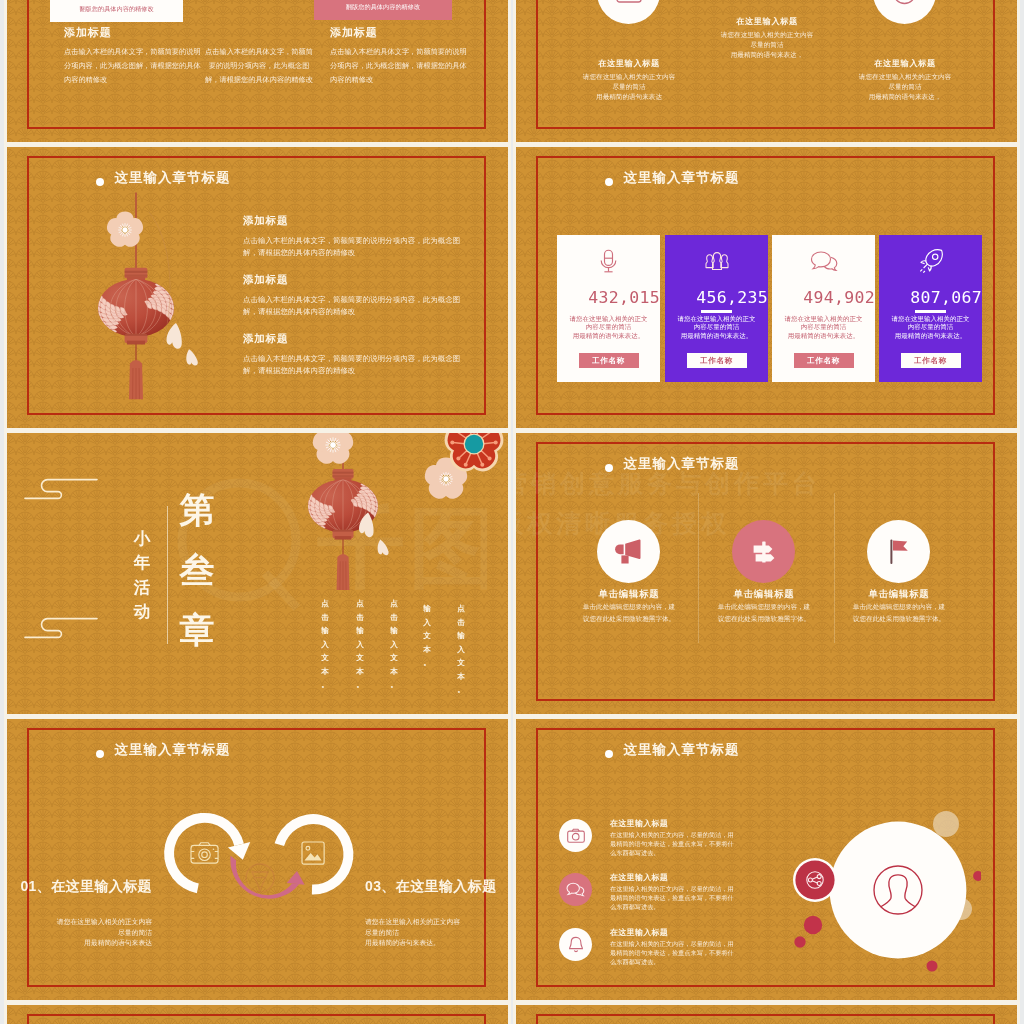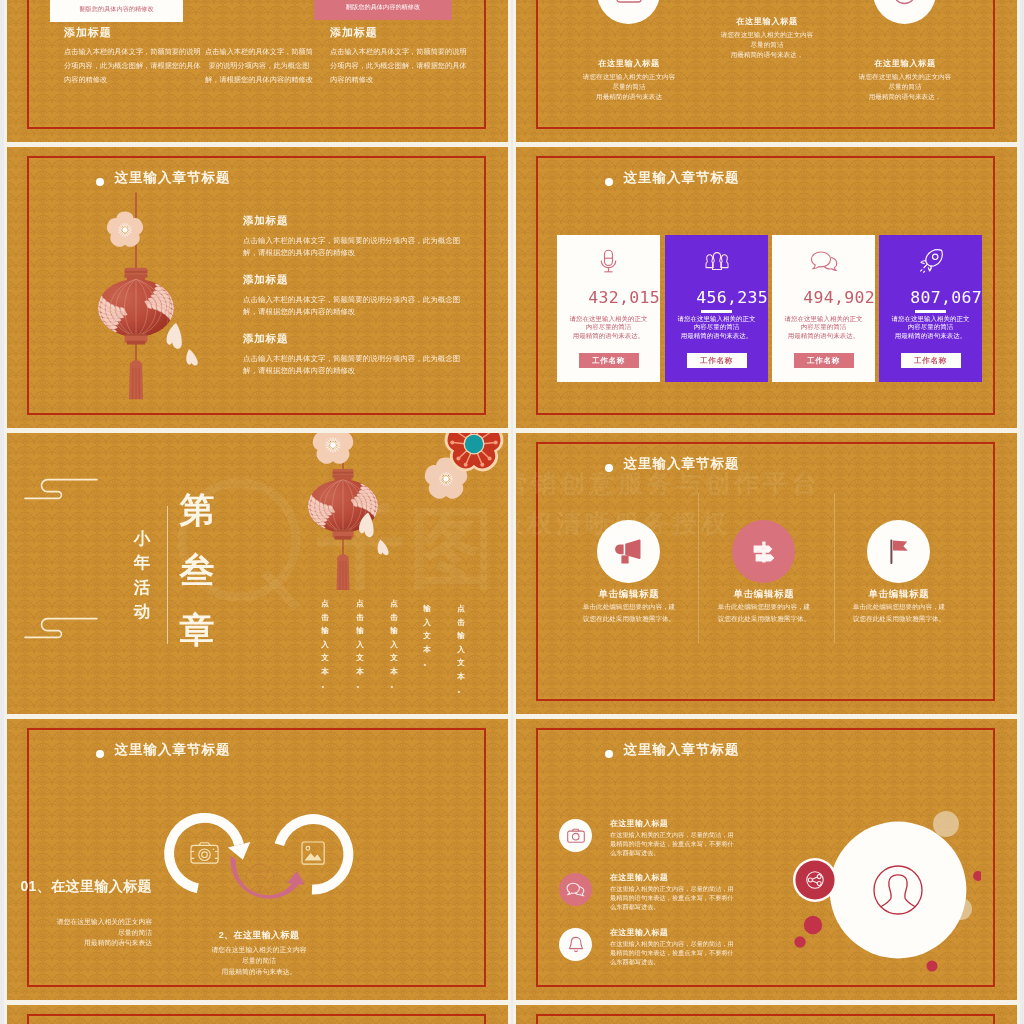--- a/index.html
+++ b/index.html
@@ -666,22 +666,22 @@
           <path d="M3,22.5 L10.5,13.5 L15.4,18.8 L18.8,15 L24,22.5 Z" fill="#f5e2b3" stroke="none"></path>
         </g>
       </svg>
 
       <div class="cy-side" style="left:-3px;top:159px;text-align:right">
         <div class="cy-h">01、在这里输入标题</div>
         <div class="cy-t">请您在这里输入相关的正文内容
 尽量的简洁
 用最精简的语句来表达</div>
       </div>
-      <div class="cy-bot">
-        <div class="cy-h">2、在这里输入标题</div>
+      <div class="cy-side" style="left:358px;top:159px;text-align:left">
+        <div class="cy-h">03、在这里输入标题</div>
         <div class="cy-t">请您在这里输入相关的正文内容
 尽量的简洁
 用最精简的语句来表达。</div>
       </div>
     </div>
 
     <div class="slide c1 r3">
       <svg class="pat">
           <rect width="100%" height="100%" fill="url(#seigaiha)"></rect>
         </svg>

